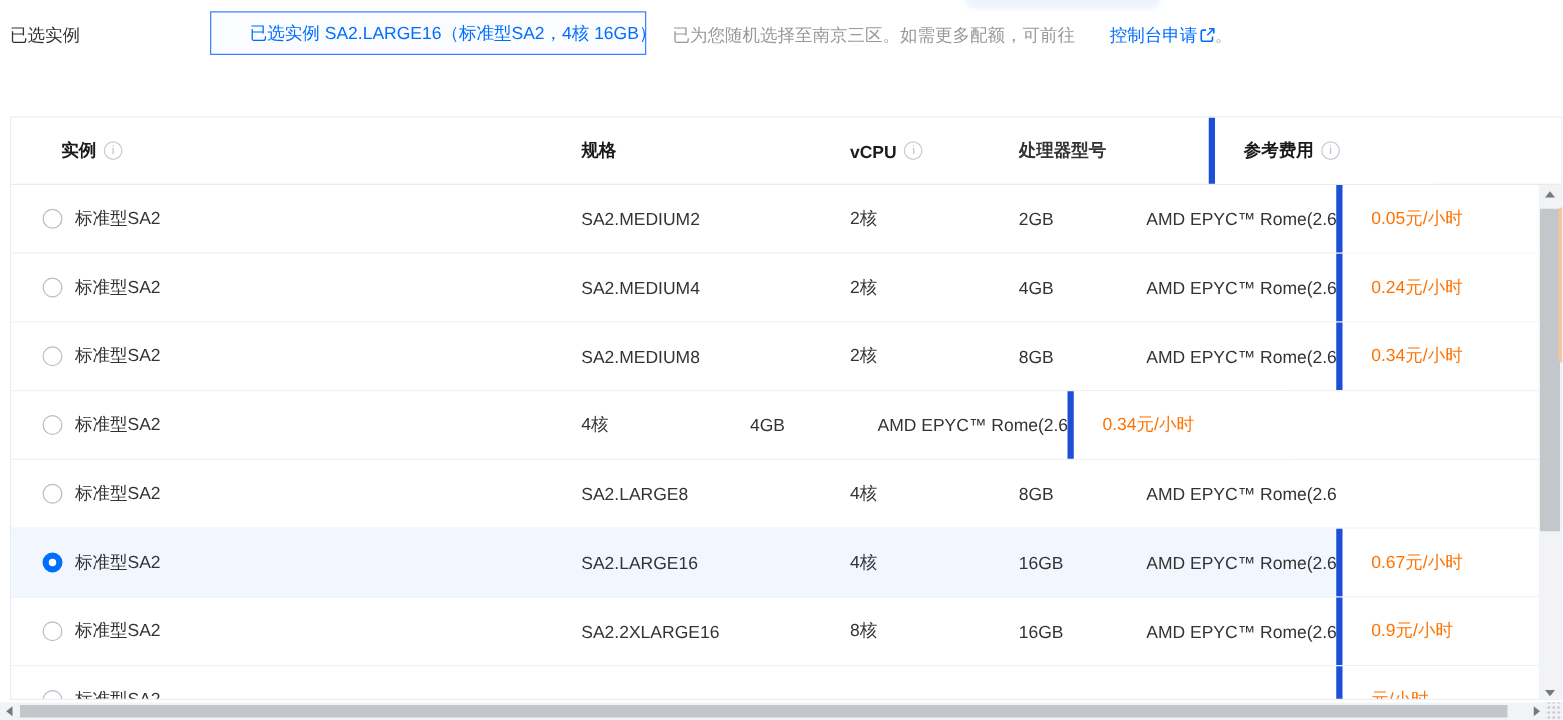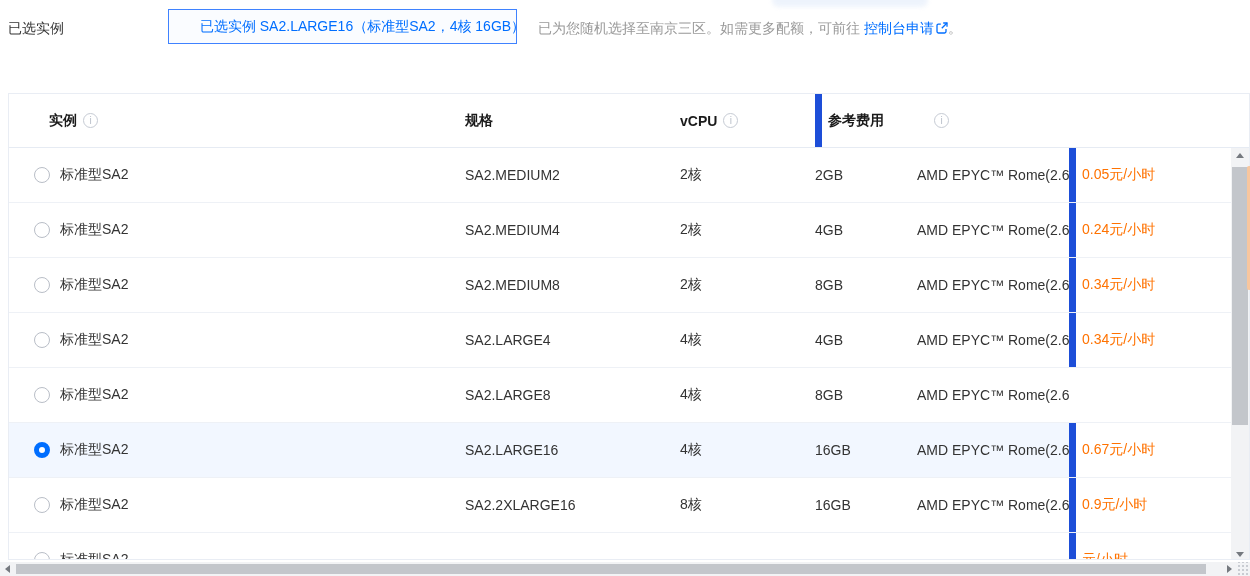--- a/index.html
+++ b/index.html
@@ -13,21 +13,21 @@
 
   
   .topbar { position:absolute; left:0; top:0; width:1250px; height:48px;text-align:right; }
   .field-label { position:absolute; left:8px; top:20px; color:#333; }
   .selected-box {
     position:absolute; left:168px; top:9px; width:349px; height:35px;
     border:1px solid #3f82ff; background:#fafcff; color:var(--accent);
     display:flex; align-items:center; justify-content:center; white-space:nowrap;padding-left:40px;
   }
   .hint { position:absolute; left:538px; top:20px; color:#999; white-space:nowrap; }
-  .hint a { color:var(--accent); text-decoration:none; cursor:pointer; }
+  .hint a { color:var(--accent); text-decoration:none; cursor:pointer;margin-left:24px; }
   .ext-icon { display:inline-block; vertical-align:-1px; margin-left:2px; color:var(--accent); }
   .reco-link { position:absolute; right:0; top:59px; color:var(--accent); text-decoration:none; cursor:pointer;margin-top:36px; }
   .tooltip-remnant { position:absolute; left:772px; top:-7px; width:156px; height:14px;
     background:#d9e6f9; opacity:.45; filter:blur(2px); border-radius:8px; }
 
   
   .table-wrap {
     position:absolute; left:8px; top:93px; width:1242px; height:467px;
     border:1px solid var(--line); border-bottom:1px solid var(--line);
     overflow:hidden; background:#fff;
@@ -36,21 +36,21 @@
   .thead { height:54px; font-weight:bold; color:#1a1a1a; border-bottom:1px solid #e6ebf3; }
   .trow { height:55px; border-bottom:1px solid var(--rowline); cursor:pointer; }
   .trow.selected { background:var(--selbg); }
   .cell { display:flex; align-items:center; overflow:hidden; white-space:nowrap; }
   .c1 { width:456px; padding-left:25px; }
   .thead .c1 { padding-left:40px; }
   .c2 { width:215px; }
   .c3 { width:135px; }
   .c4 { width:102px; }
   .c5 { width:152px; color:#333; }
-  .c6 { width:180px; border-left:7px solid #1d4ed8; padding-left:6px; background:#fff;gap:44px; }
+  .c6 { width:180px; border-left:5px solid #1d4ed8; padding-left:23px; background:#fff; }
   .trow .c6 { color:var(--price); }
 
   .radio {
     width:16px; height:16px; border-radius:50%; border:1px solid #b9bec7;
     background:#fff; margin-right:10px; flex:0 0 16px; cursor:pointer;
   }
   .radio.checked { border:5px solid var(--accent); }
 
   .info {
     display:inline-flex; align-items:center; justify-content:center;
@@ -106,20 +106,23 @@
       <span>实例</span>
       <span class="info">i</span>
     </div>
     <div class="cell c2">
       <span>规格</span>
     </div>
     <div class="cell c3">
       <span>vCPU</span>
       <span class="info">i</span>
     </div>
+    <div class="cell c5">
+      <span>处理器型号</span>
+    </div>
     <div class="cell c6">
       <span>参考费用</span>
       <span class="info">i</span>
     </div>
   </div>
 
   <div id="tbody">
       <div class="trow">
     <div class="cell c1">
       <span class="radio"></span>
@@ -151,21 +154,20 @@
     <div class="cell c3">2核</div>
     <div class="cell c4">8GB</div>
     <div class="cell c5">AMD EPYC™ Rome(2.6</div>
     <div class="cell c6">0.34元/小时</div>
   </div>
       <div class="trow">
     <div class="cell c1">
       <span class="radio"></span>
       <span>标准型SA2</span>
     </div>
-    <div class="cell c2">SA2.LARGE4</div>
     <div class="cell c3">4核</div>
     <div class="cell c4">4GB</div>
     <div class="cell c5">AMD EPYC™ Rome(2.6</div>
     <div class="cell c6">0.34元/小时</div>
   </div>
       <div class="trow">
     <div class="cell c1">
       <span class="radio"></span>
       <span>标准型SA2</span>
     </div>

